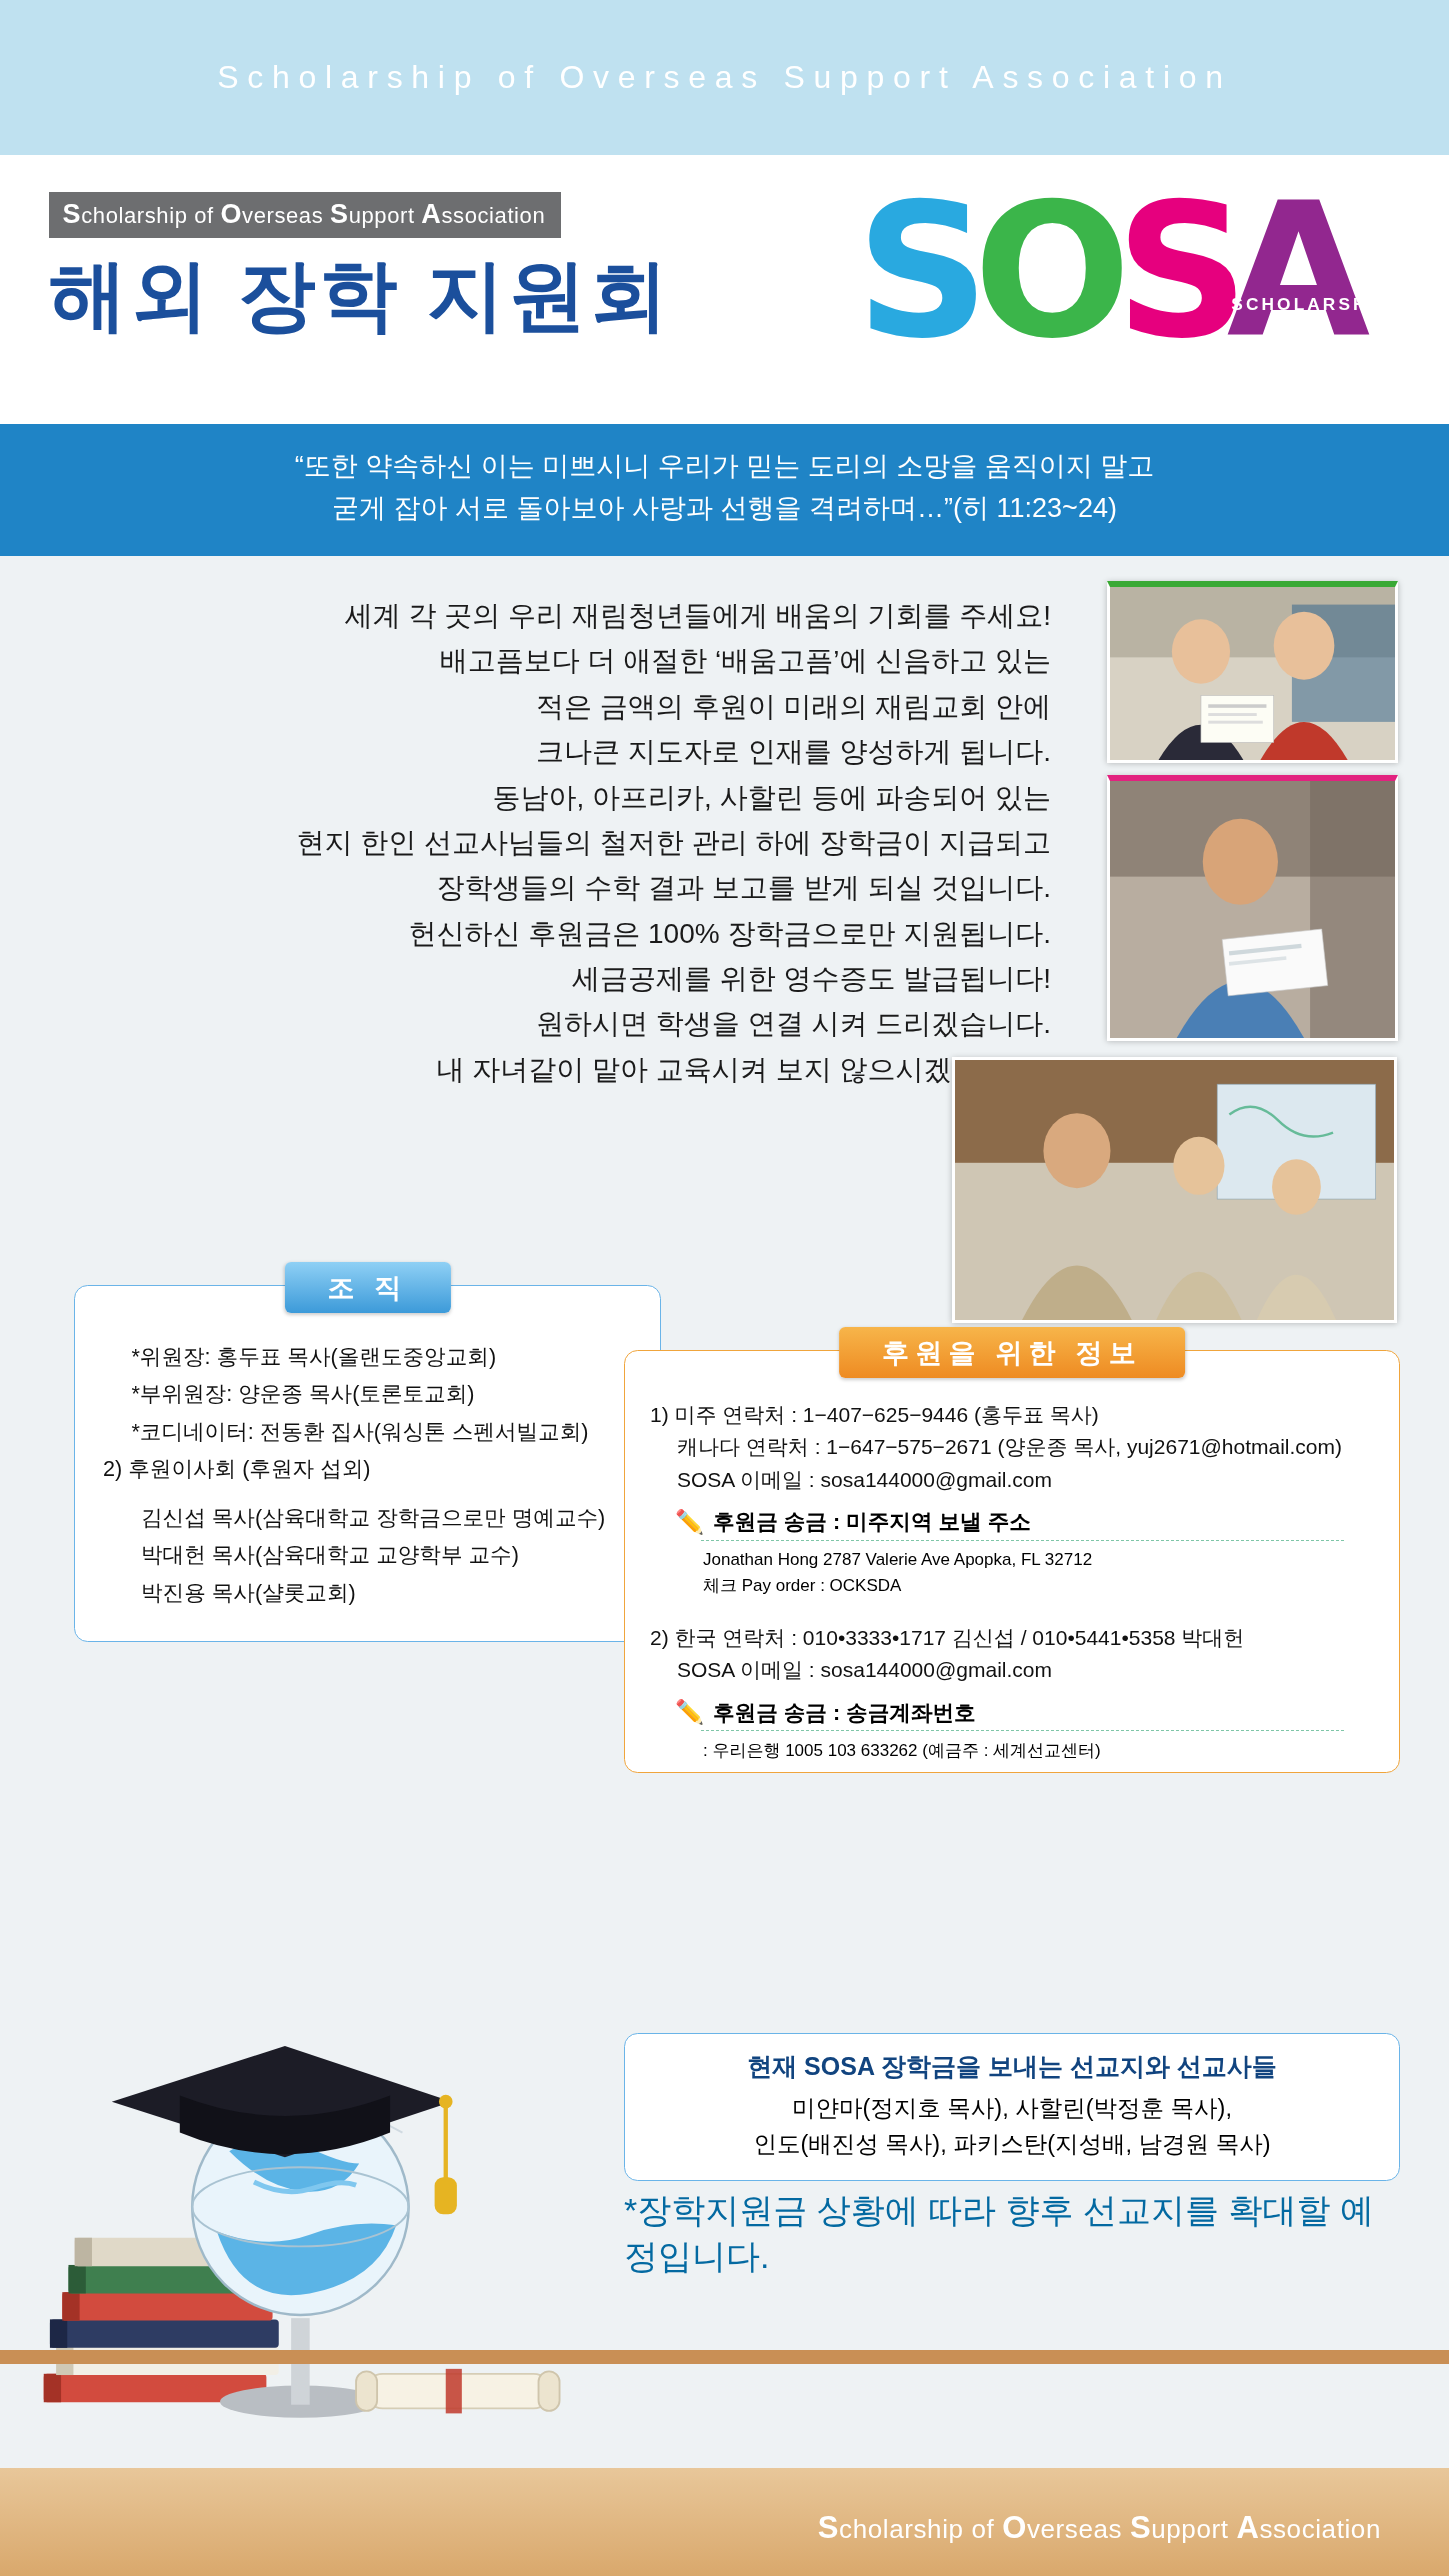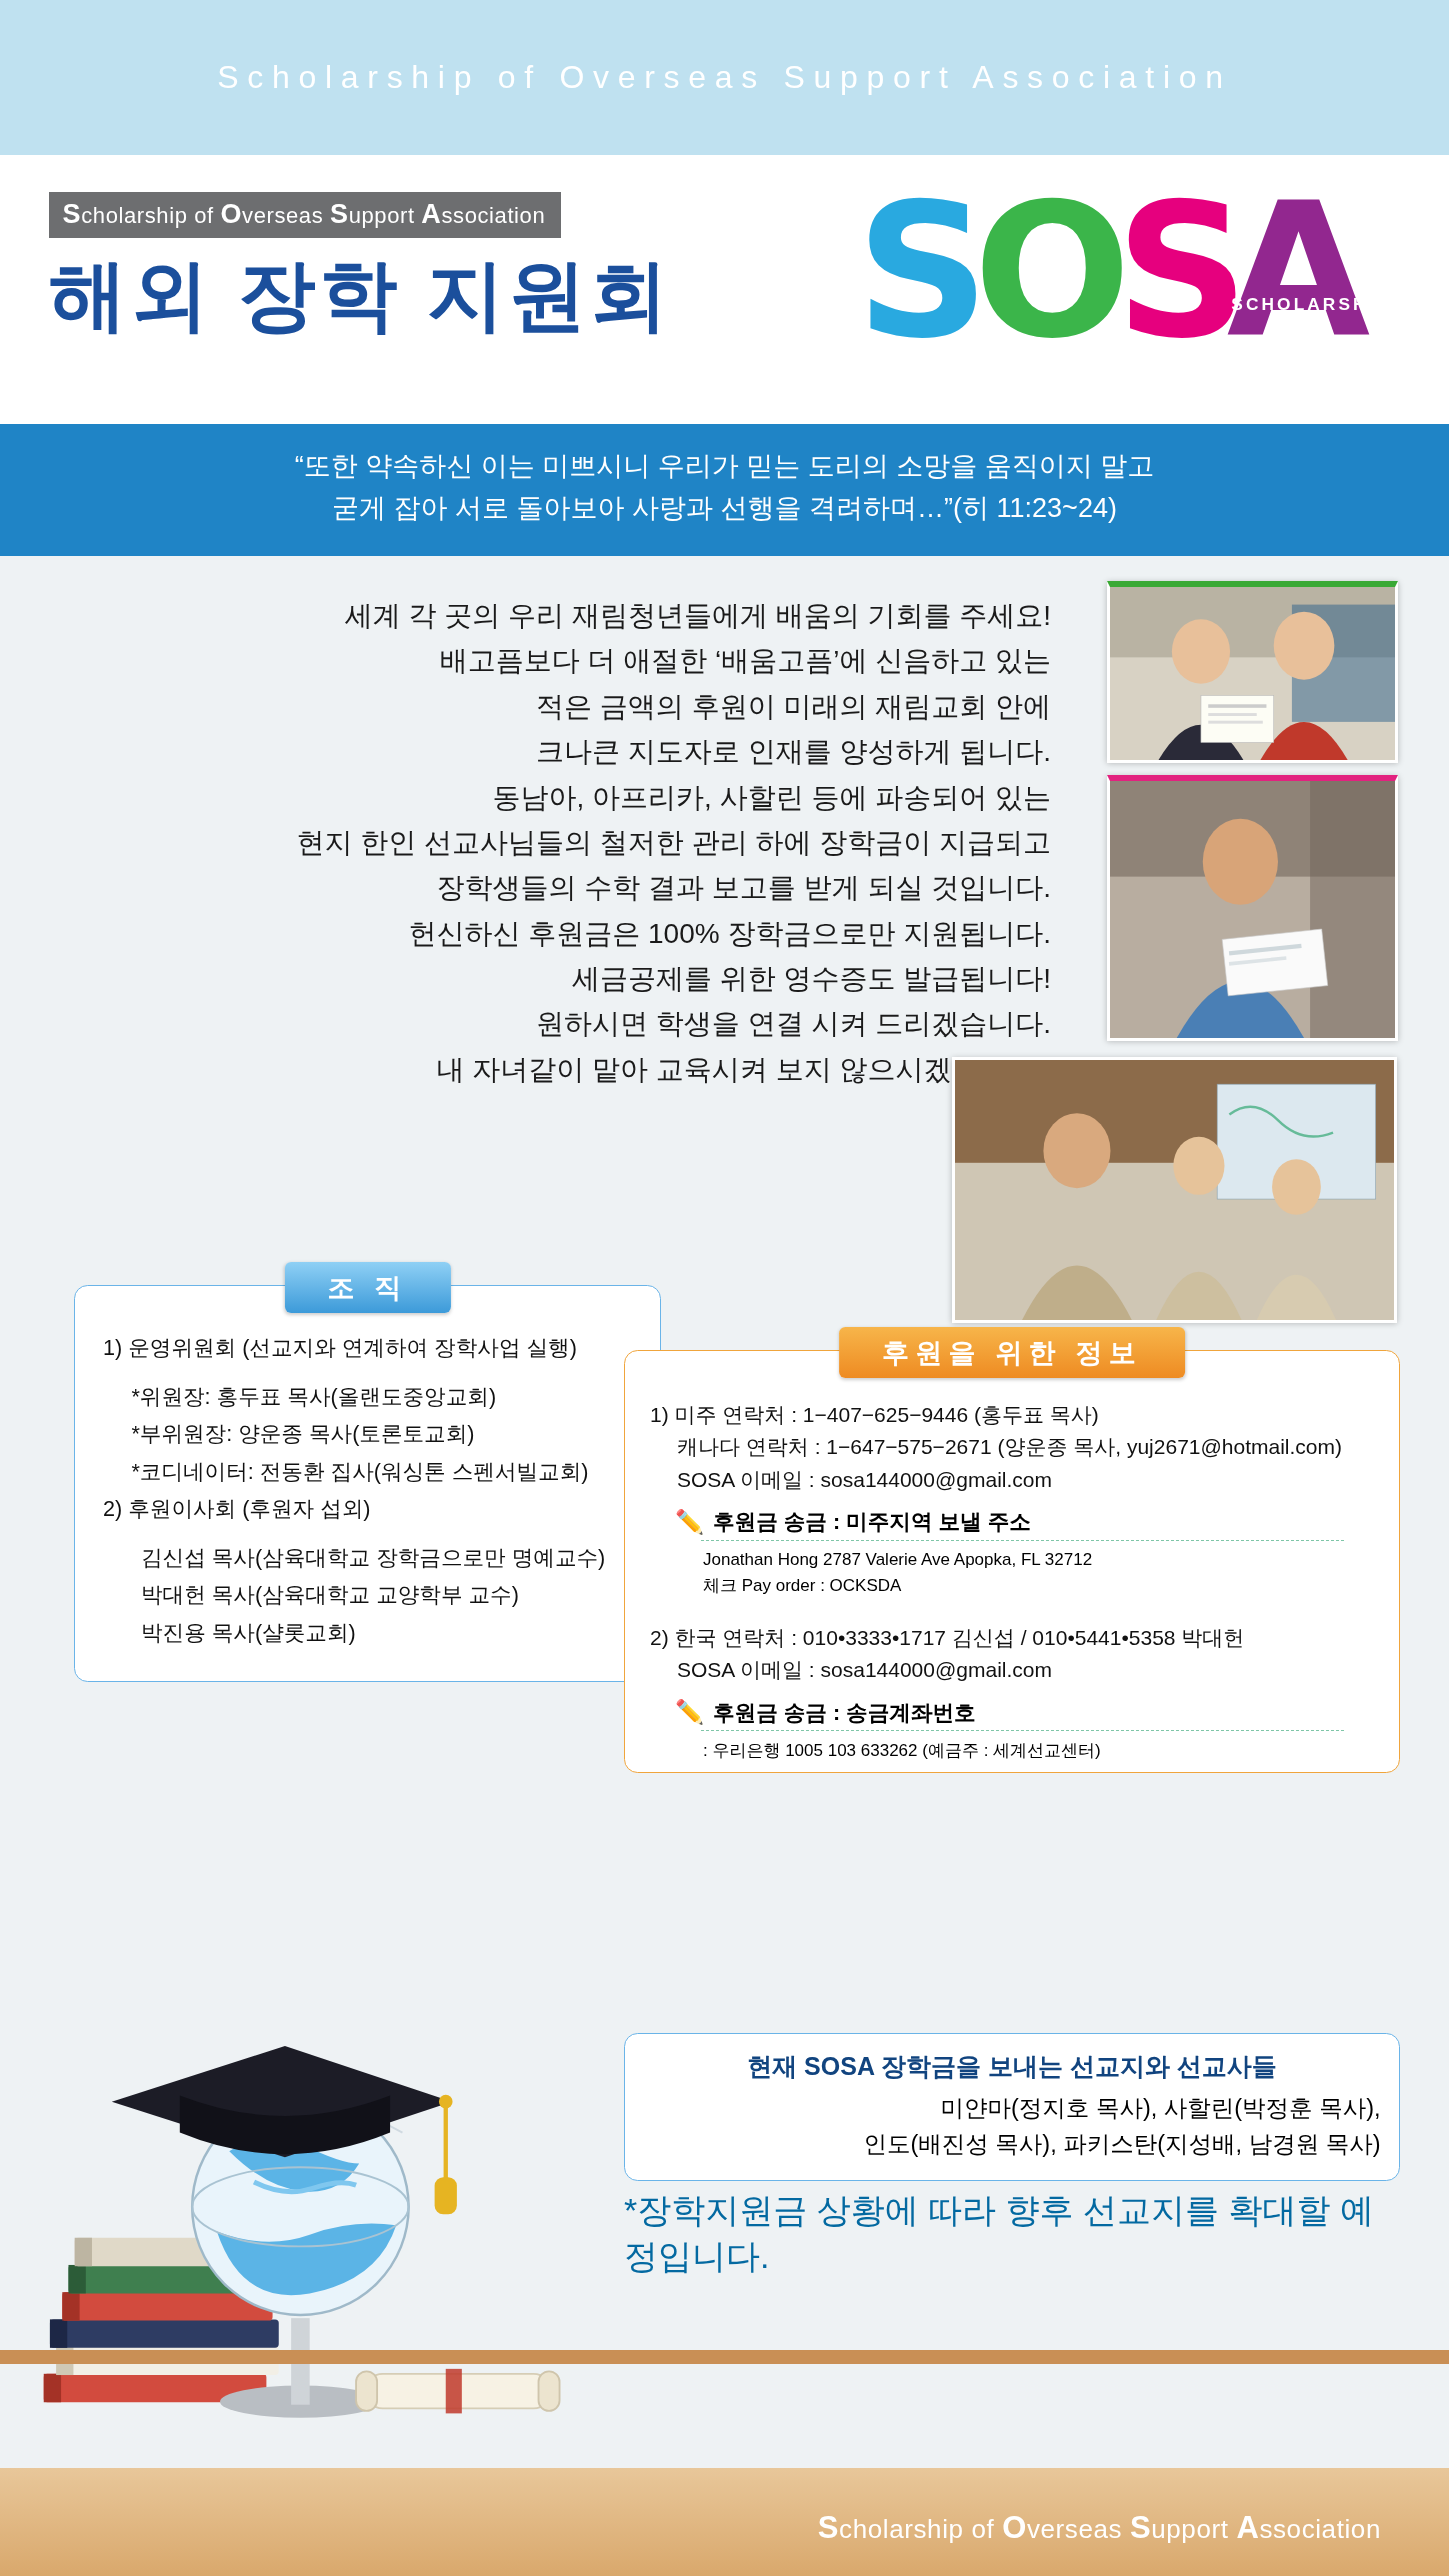--- a/index.html
+++ b/index.html
@@ -206,21 +206,21 @@
     border-radius: 13.6px;
     padding: 16px 18.5px 18.5px;
     text-align: center;
   }
   .miss-title {
     font-size: 25px;
     font-weight: 800;
     color: #11447f;
     margin-bottom: 8.7px;
   }
-  .miss-line { font-size: 23.5px; line-height: 1.5; text-align: right; }
+  .miss-line { font-size: 23.5px; line-height: 1.5; }
 
   .note-line {
     position: absolute;
     left: 624px;
     top: 1632px;
     width: 776px;
     font-size: 34px;
     color: #0369a1;
   }
 
@@ -346,21 +346,20 @@
       <path d="M110 430 q90 -180 180 0 z" fill="#bfae8a"></path>
       <ellipse cx="400" cy="175" rx="42" ry="48" fill="#e6c39a"></ellipse>
       <path d="M330 430 q70 -160 140 0 z" fill="#cdbf9f"></path>
       <ellipse cx="560" cy="210" rx="40" ry="46" fill="#e6c39a"></ellipse>
       <path d="M495 430 q65 -150 130 0 z" fill="#d7cbb0"></path>
     </svg>
   </div>
 
   <div class="org-panel">
     <div class="panel-header">조 직</div>
-    <div class="org-line">1) 운영위원회 (선교지와 연계하여 장학사업 실행)</div>
     <div class="org-gap"></div>
     <div class="org-line indent">*위원장: 홍두표 목사(올랜도중앙교회)</div>
     <div class="org-line indent">*부위원장: 양운종 목사(토론토교회)</div>
     <div class="org-line indent">*코디네이터: 전동환 집사(워싱톤 스펜서빌교회)</div>
     <div class="org-line">2) 후원이사회 (후원자 섭외)</div>
     <div class="org-gap"></div>
     <div class="org-line indent2">김신섭 목사(삼육대학교 장학금으로만 명예교수)</div>
     <div class="org-line indent2">박대헌 목사(삼육대학교 교양학부 교수)</div>
     <div class="org-line indent2">박진용 목사(샬롯교회)</div>
   </div>

